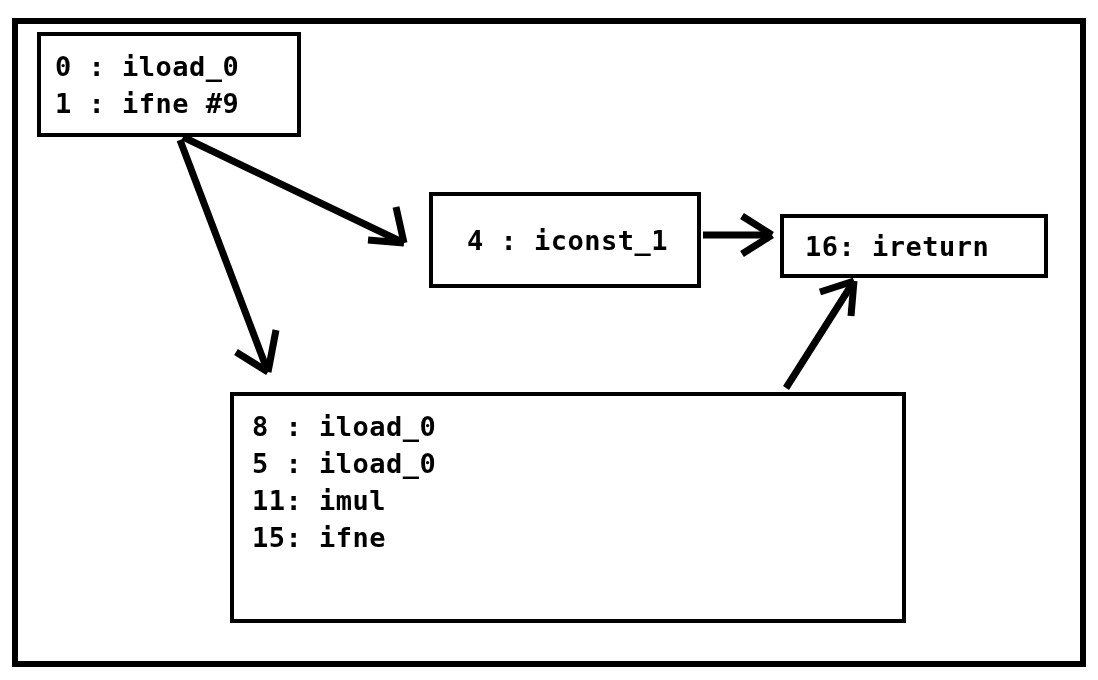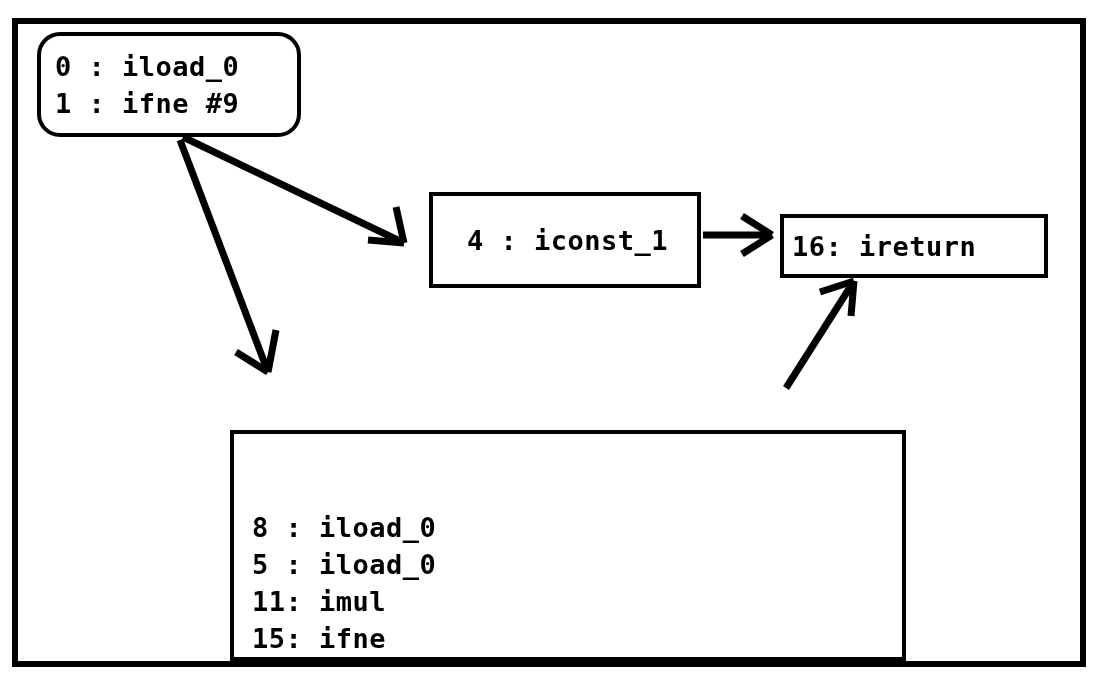--- a/index.html
+++ b/index.html
@@ -43,45 +43,43 @@
     color: #000000;
     white-space: pre;
     letter-spacing: 0.5px;
   }
   #block-entry {
     left: 37px;
     top: 32px;
     width: 264px;
     height: 105px;
     padding-left: 14px;
-    border-radius: 23px;
   }
   #block-then {
     left: 429px;
     top: 192px;
     width: 272px;
     height: 96px;
     padding-left: 34px;
   }
   #block-return {
     left: 780px;
     top: 214px;
     width: 268px;
     height: 64px;
-    padding-left: 8px;
+    padding-left: 21px;
   }
   #block-else {
     left: 230px;
     top: 392px;
     width: 676px;
     height: 231px;
     padding-left: 18px;
-    justify-content: flex-end;
-    padding-top: 0;
-    margin-top: 38px;
+    justify-content: flex-start;
+    padding-top: 12px;
   }
   #block-else .code-line {
     line-height: 37px;
   }
 </style>
 </head>
 <body>
 
 <div id="canvas">
 

